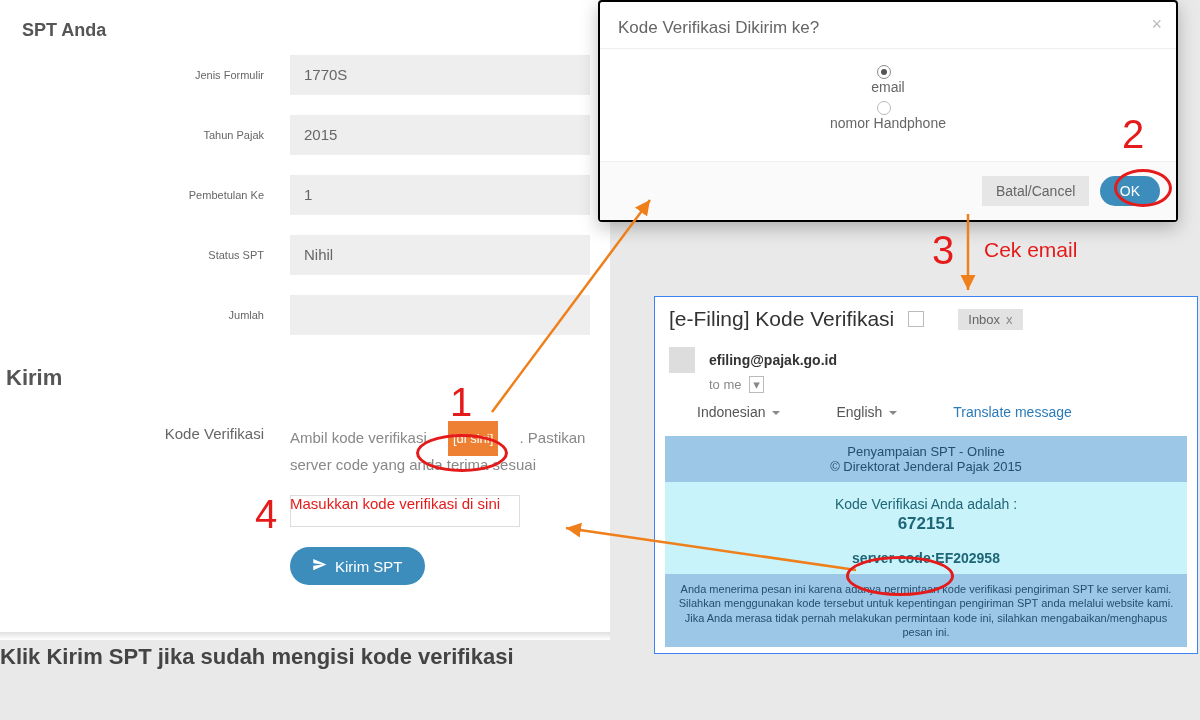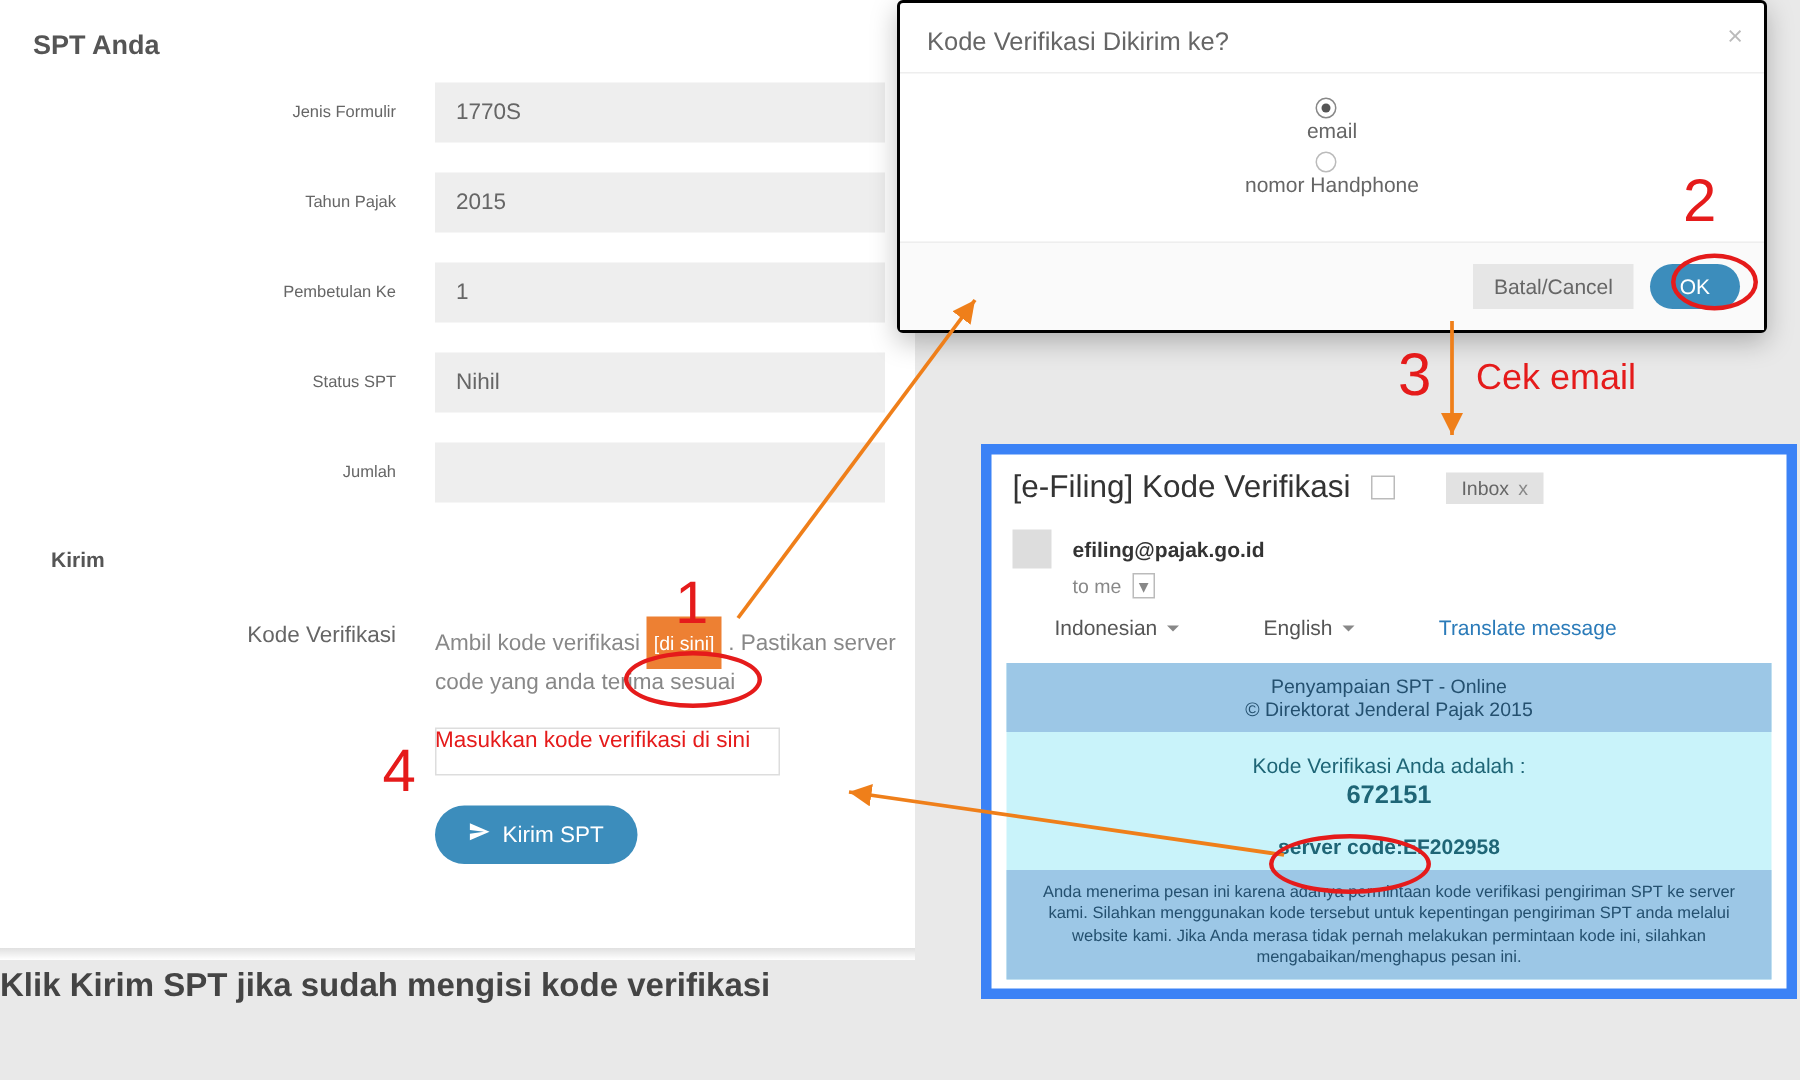--- a/index.html
+++ b/index.html
@@ -23,24 +23,24 @@
     padding: 20px 0 0 0;
   }
   .section-title {
     font-size: 18px;
     font-weight: bold;
     color: #555;
     padding-left: 22px;
     margin-bottom: 14px;
   }
   .section-title2 {
-    font-size: 14px;
+    font-size: 22px;
     font-weight: bold;
     color: #555;
-    padding-left: 34px;
+    padding-left: 6px;
     margin-top: 30px;
     margin-bottom: 30px;
   }
   .form-row {
     display: flex;
     align-items: center;
     margin-bottom: 20px;
     padding-left: 40px;
   }
   .form-label {
@@ -61,21 +61,21 @@
   }
   .verif-row { display:flex; padding-left:40px; }
   .verif-label { flex:0 0 250px; text-align:right; padding-right:26px; font-size:15px; color:#666; padding-top:4px;}
   .verif-body { flex:1; font-size:15px; color:#888;}
   .disini {
     display:inline-block;
     background:#ed8033;
     color:#fff;
     font-size:13px;
     padding:10px 5px;
-    margin:0 0;
+    margin:0 17px;
   }
   .verif-input-wrap { margin-top:22px; position:relative; }
   .verif-placeholder {
     position:absolute; left:0; top:0;
     color:#e51b1b; font-size:15px;
     pointer-events:none;
   }
   .verif-input {
     width:230px; height:32px; border:1px solid #ddd; background:#fff;
     margin-top:0;
@@ -154,21 +154,21 @@
     border-radius:18px;
     border:none;
   }
 
   
   .email-panel {
     position:absolute;
     left:654px; top:296px;
     width:544px;
     background:#fff;
-    border:7px solid #3b82f6;
+    border:1px solid #3b82f6;
     z-index:4;
     padding:0 0 6px 0;
   }
   .email-subject-row {
     display:flex; align-items:center; padding:10px 14px 4px 14px;
   }
   .email-subject {
     font-size:21px; color:#333; flex:0 0 auto;
   }
   .email-marker {
@@ -218,21 +218,21 @@
     color:#24506f;
     line-height:1.3;
   }
 
   
   .anno { position:absolute; z-index:10; pointer-events:none; }
   .big-num { color:#e51b1b; font-size:40px; font-family:Arial; }
   .oval {
     border:3px solid #e51b1b; border-radius:50%;
   }
-  .anno-text { color:#e51b1b; font-size:24px; }
+  .anno-text { color:#e51b1b; font-size:21px; }
 
   .bottom-shadow {
     position:absolute; left:0; top:632px; width:610px; height:8px;
     background:linear-gradient(rgba(0,0,0,0.12),rgba(0,0,0,0));
   }
 
   .gray-spacer {
     position:absolute; left:610px; top:208px;
     width:45px; height:88px;
     background:#e9e9e9;

